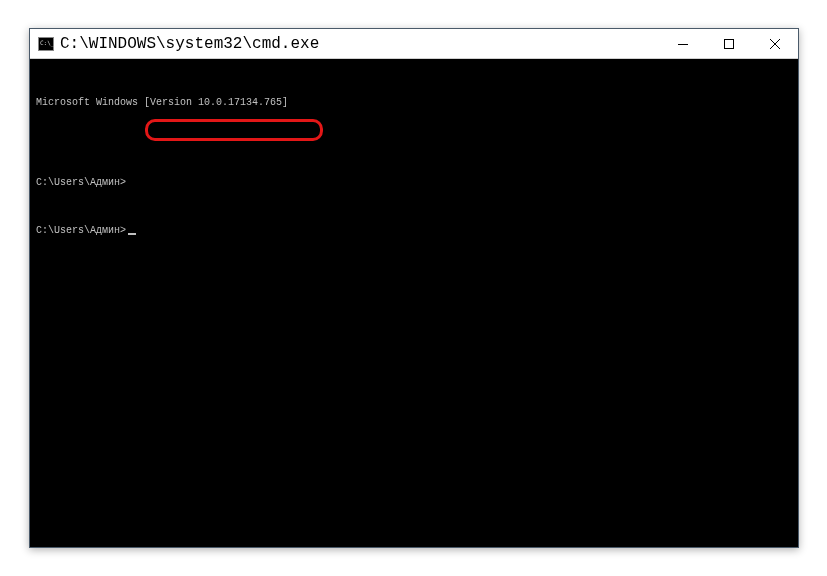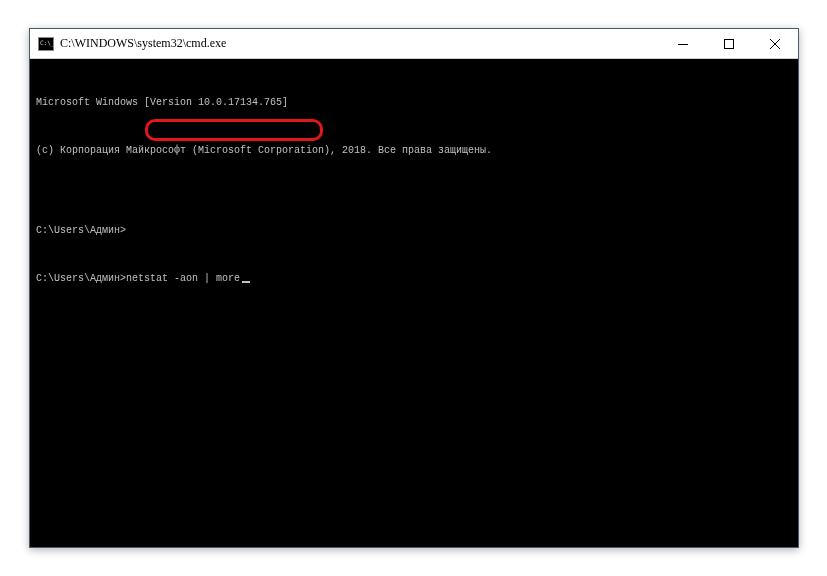--- a/index.html
+++ b/index.html
@@ -39,22 +39,22 @@
   .titlebar-icon::after {
     content: "C:\\_";
     color: #ccc;
     font-size: 6px;
     position: absolute;
     top: 1px;
     left: 1px;
     font-family: Consolas, monospace;
   }
   .titlebar-text {
-    font-family: Liberation Serif, serif;
-    font-size: 12px;
+    font-family: Liberation Mono, monospace;
+    font-size: 16px;
     color: #000000;
     flex: 1;
   }
   .window-controls {
     display: flex;
     height: 100%;
   }
   .win-btn {
     width: 46px;
     height: 100%;
@@ -116,21 +116,20 @@
         <svg width="10" height="10" viewBox="0 0 10 10">
             <line x1="0" y1="0" x2="10" y2="10" stroke="#000" stroke-width="1"></line>
             <line x1="10" y1="0" x2="0" y2="10" stroke="#000" stroke-width="1"></line>
           </svg>
       </div>
     </div>
   </div>
 
   <div class="console">
     <span class="line">Microsoft Windows [Version 10.0.17134.765]</span>
-    <span class="line">(c) Корпорация Майкрософт (Microsoft Corporation), 2018. Все права защищены.</span>
     <span class="line"></span>
     <span class="line">C:\Users\Админ&gt;</span>
-    <span class="line prompt-line"><span>C:\Users\Админ&gt;</span><span>netstat -aon | more</span><span class="cursor"></span></span>
+    <span class="line prompt-line"><span>C:\Users\Админ&gt;</span><span class="cursor"></span></span>
 
     <div class="highlight-box" style="left:115px; top:60px; width:178px; height:22px;"></div>
   </div>
 
 </div>
 
 </body></html>

